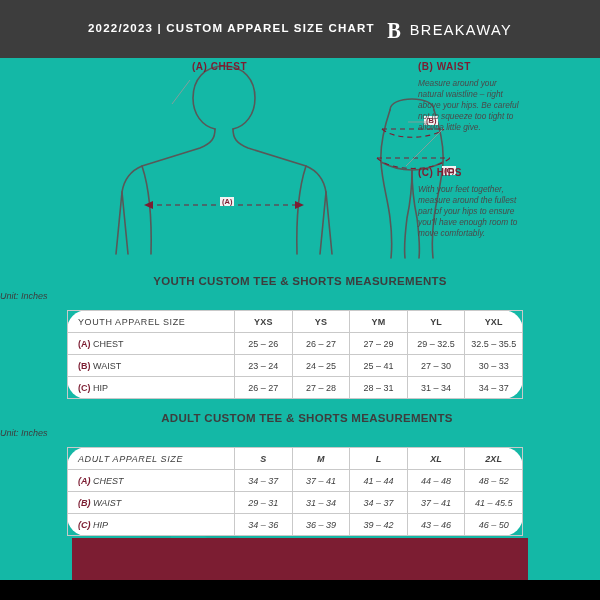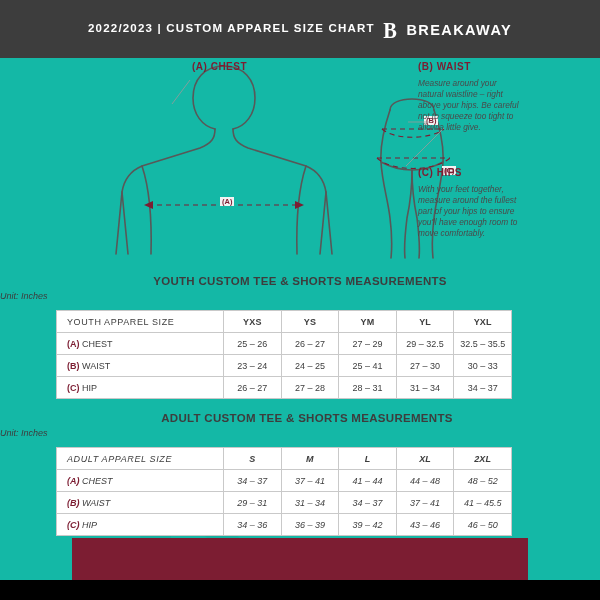--- a/index.html
+++ b/index.html
@@ -63,21 +63,21 @@
   .brand-mark {
     font-family: "Liberation Serif", serif;
     font-size: 24px;
     font-weight: bold;
     line-height: 1;
     transform: scaleX(0.85);
     display: inline-block;
   }
   .brand-name {
     font-size: 14.5px;
-    font-weight: bold;
+    font-weight: normal;
     letter-spacing: 1.4px;
   }
 
   
   .footer-bar {
     position: absolute;
     left: 72px;
     bottom: 0;
     width: 456px;
     height: 42px;
@@ -136,23 +136,24 @@
     font-size: 9px;
     font-style: italic;
     color: #3d3d3d;
   }
 
   
   table.size {
     position: absolute;
     border-collapse: collapse;
     width: 456px;
-    left: 56px;
+    left: 67px;
     background: #ffffff;
     table-layout: fixed;
+    border-radius: 20px;
   }
   table.size th, table.size td {
     border: 1px solid #c9c9c9;
     height: 21px;
     font-size: 9px;
     color: #3d3d3d;
     text-align: center;
     padding: 0;
   }
   table.size th.rowhead, table.size td.rowhead {

